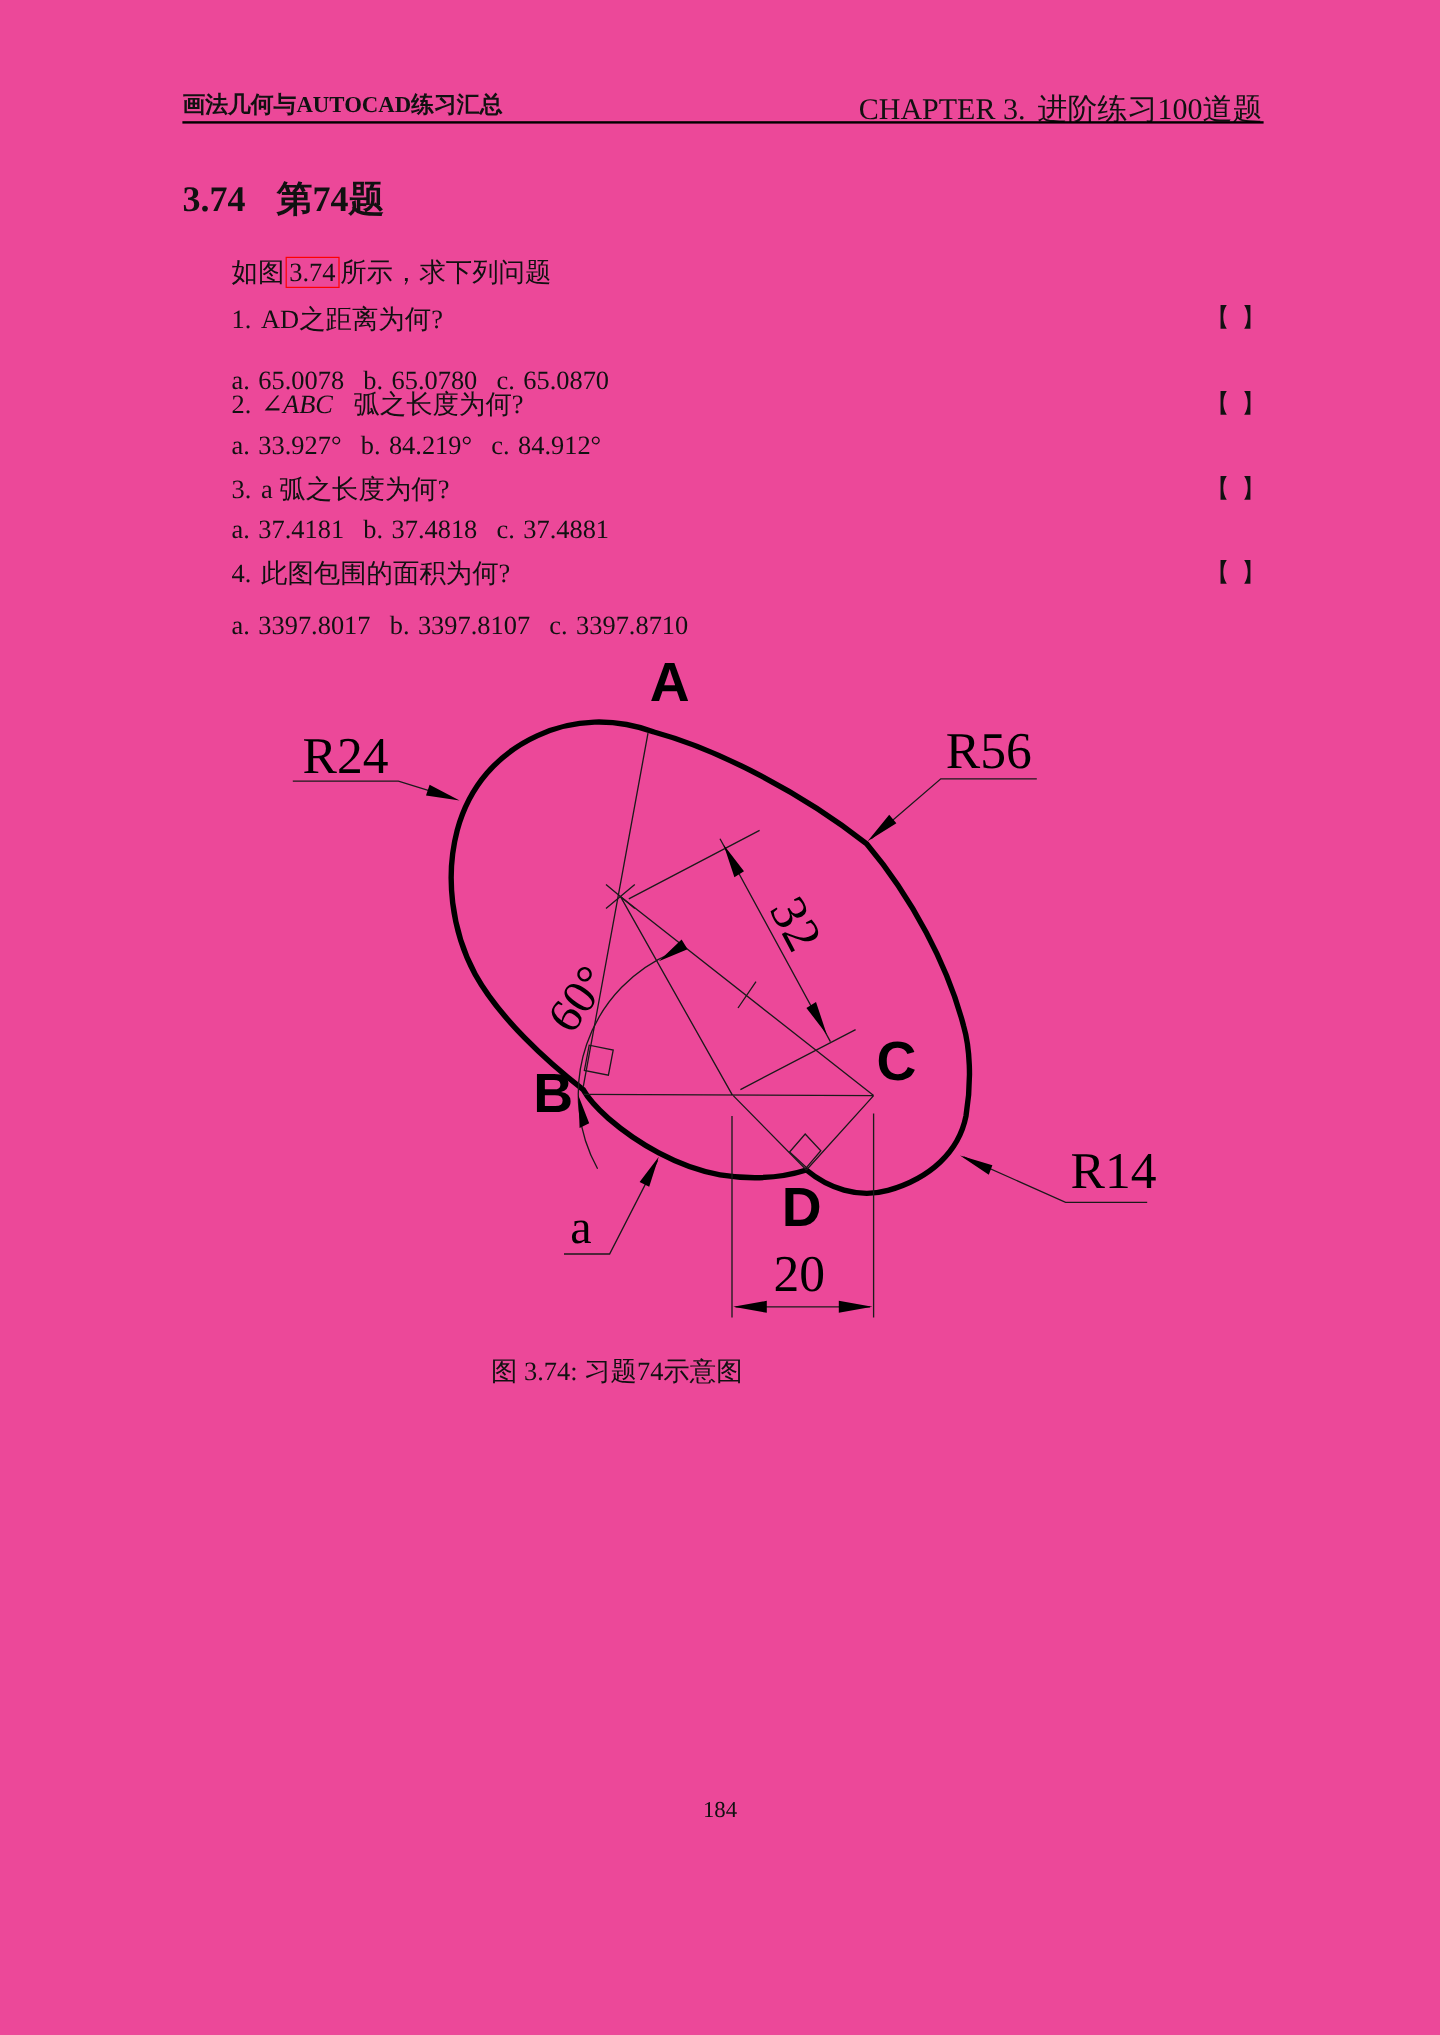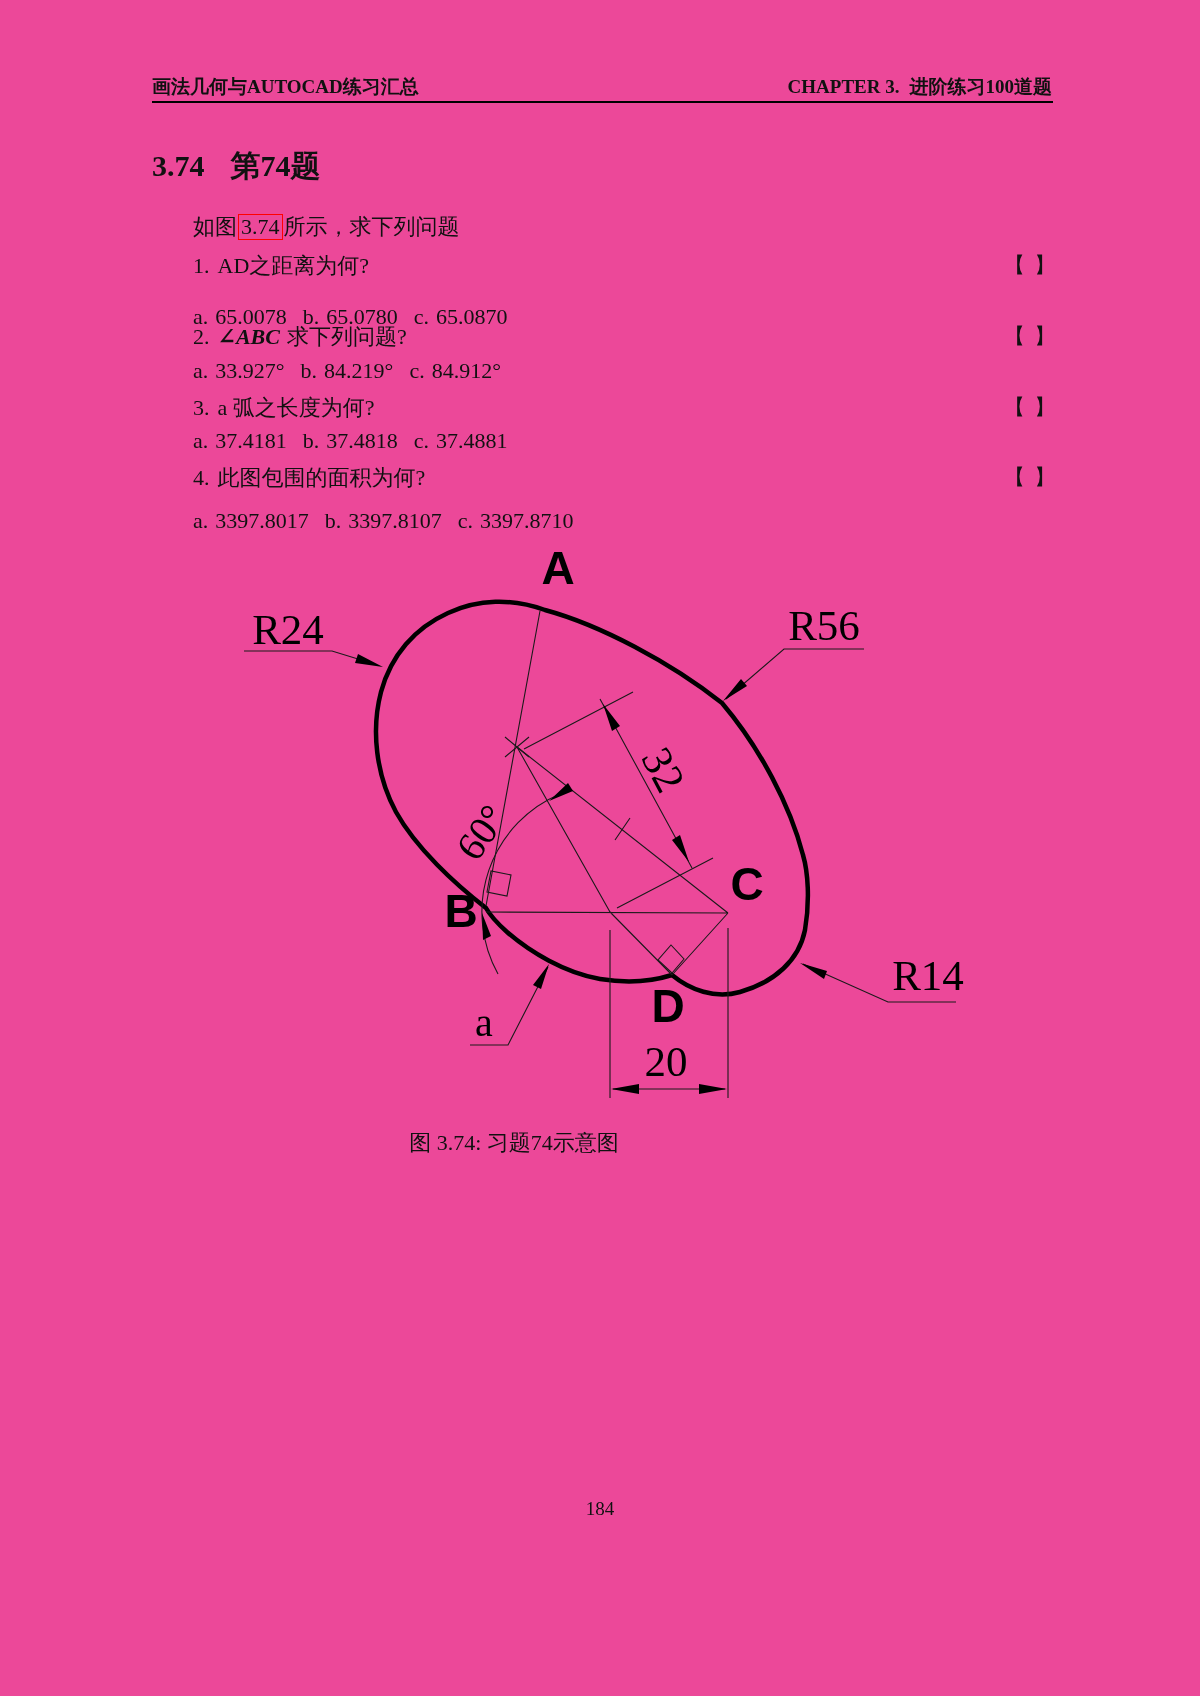--- a/index.html
+++ b/index.html
@@ -7,37 +7,37 @@
     position:relative;
     width:1200px;height:1696px;
     background:#ec4899;
     font-family:"Liberation Serif","DejaVu Serif",serif;
     color:#111;
     overflow:hidden;
   }
   .abs{position:absolute;white-space:nowrap;}
   
   .hdr-left{left:152px;top:74px;font-size:19px;font-weight:bold;}
-  .hdr-right{right:148px;top:74px;font-size:19px;font-weight:bold;}
+  .hdr-right{right:148px;top:74px;font-size:25px;font-weight:normal;}
   .hdr-right .chapter-title{margin-left:10px;}
   .hdr-rule{left:152px;top:101px;width:901px;height:2px;background:#000;}
   
   .section-heading{left:152px;top:146px;font-size:30px;font-weight:bold;}
   .section-heading .sec-title{margin-left:26px;}
   
   .bodyline{left:193px;font-size:22px;}
   .figref{
     display:inline-block;
     border:1.5px solid #ff0000;
     padding:0 2px;margin:0 1px;
     line-height:24px;
     color:#111;text-decoration:none;cursor:pointer;
   }
   .qnum{margin-right:8px;}
-  .q-math{font-style:italic;margin-right:7px;font-weight:bold;}
+  .q-math{font-style:italic;margin-right:17px;}
   .q-math:empty{margin-right:0;}
   .opt{margin-right:16px;}
   .opt .olabel{margin-right:7px;}
   .bracket{left:1004px;font-size:21px;letter-spacing:2px;}
   
   .caption{left:0;top:1128px;width:1028px;text-align:center;font-size:22px;white-space:nowrap;}
   .pageno{left:0;top:1498px;width:1200px;text-align:center;font-size:19px;}
   
   .figsvg{position:absolute;left:0;top:0;width:1200px;height:1696px;}
   .cad-point{font-family:"Liberation Sans","DejaVu Sans",sans-serif;font-weight:bold;font-size:46px;fill:#000;}
@@ -65,21 +65,21 @@
 
   <div class="abs bodyline" style="top:251px;">
     <span class="qnum">1.</span><span class="q-math"></span><span>AD之距离为何?</span>
   </div>
   <div class="abs bracket" style="top:251px;">【 】</div>
   <div class="abs bodyline" style="top:304px;">
     <span class="opt"><span class="olabel">a.</span><span>65.0078</span></span><span class="opt"><span class="olabel">b.</span><span>65.0780</span></span><span class="opt"><span class="olabel">c.</span><span>65.0870</span></span>
   </div>
 
   <div class="abs bodyline" style="top:322px;">
-    <span class="qnum">2.</span><span class="q-math">∠ABC</span><span>求下列问题?</span>
+    <span class="qnum">2.</span><span class="q-math">∠ABC</span><span>弧之长度为何?</span>
   </div>
   <div class="abs bracket" style="top:322px;">【 】</div>
   <div class="abs bodyline" style="top:358px;">
     <span class="opt"><span class="olabel">a.</span><span>33.927°</span></span><span class="opt"><span class="olabel">b.</span><span>84.219°</span></span><span class="opt"><span class="olabel">c.</span><span>84.912°</span></span>
   </div>
 
   <div class="abs bodyline" style="top:393px;">
     <span class="qnum">3.</span><span class="q-math"></span><span>a 弧之长度为何?</span>
   </div>
   <div class="abs bracket" style="top:393px;">【 】</div>

